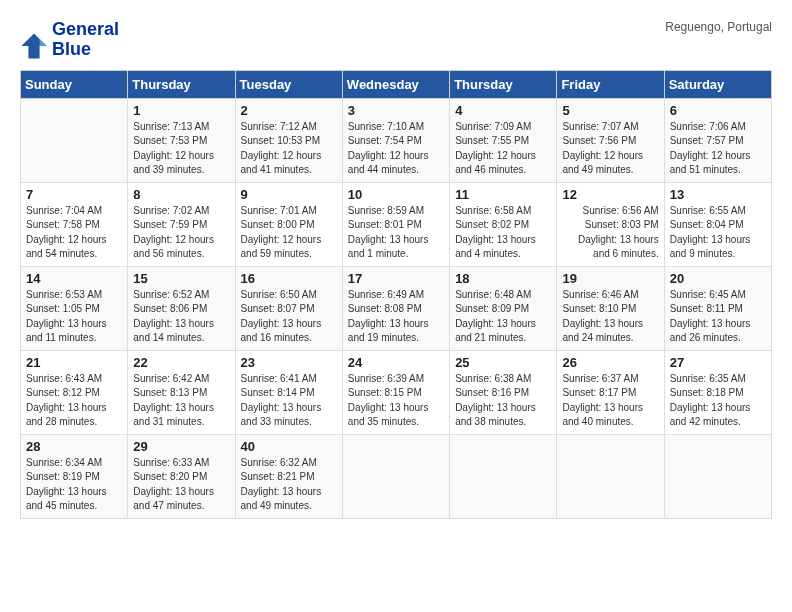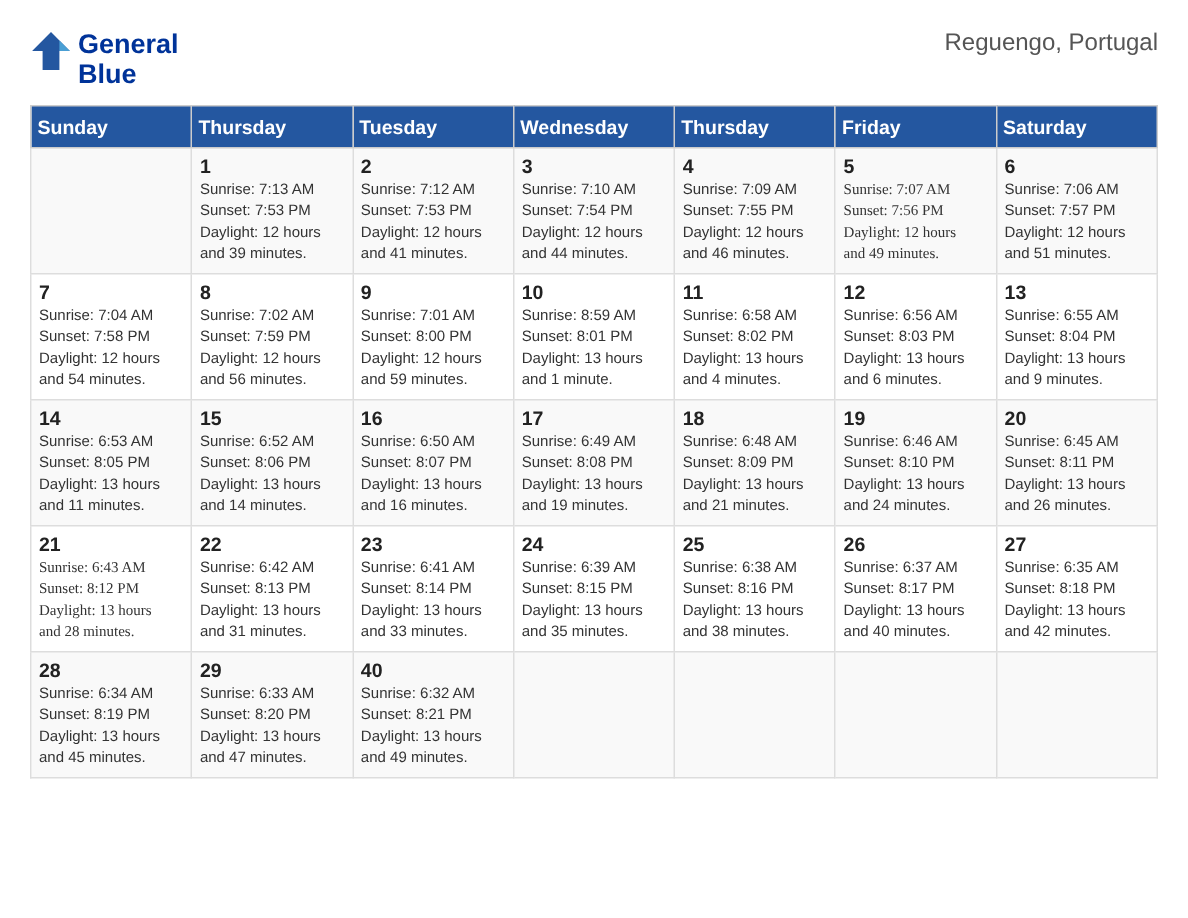--- a/index.html
+++ b/index.html
@@ -11,21 +11,21 @@
       padding: 20px;
     }
     .header-area {
       display: flex;
       justify-content: space-between;
       align-items: flex-start;
       margin-bottom: 10px;
     }
     .logo {
       display: flex;
-      align-items: flex-start;
+      align-items: flex-end;
       gap: 4px;
     }
     .logo-text {
       font-size: 18px;
       font-weight: bold;
       color: #003399;
       line-height: 1.1;
     }
     .logo-text span {
       display: block;
@@ -36,21 +36,21 @@
     }
     .title-area {
       text-align: right;
     }
     .month-title {
       font-size: 36px;
       font-weight: bold;
       color: #222;
     }
     .location-title {
-      font-size: 16px;
+      font-size: 12px;
       color: #555;
     }
     table {
       width: 100%;
       border-collapse: collapse;
       table-layout: fixed;
     }
     thead tr th {
       background-color: #2457a0;
       color: #fff;
@@ -123,41 +123,41 @@
         <td>
           <span class="day-number">1</span>
           <div class="day-info" style="white-space: pre-line;">Sunrise: 7:13 AM
 Sunset: 7:53 PM
 Daylight: 12 hours
 and 39 minutes.</div>
         </td>
         <td>
           <span class="day-number">2</span>
           <div class="day-info" style="white-space: pre-line;">Sunrise: 7:12 AM
-Sunset: 7:53 PM
+Sunset: 10:53 PM
 Daylight: 12 hours
 and 41 minutes.</div>
         </td>
         <td>
           <span class="day-number">3</span>
           <div class="day-info" style="white-space: pre-line;">Sunrise: 7:10 AM
 Sunset: 7:54 PM
 Daylight: 12 hours
 and 44 minutes.</div>
         </td>
         <td>
           <span class="day-number">4</span>
           <div class="day-info" style="white-space: pre-line;">Sunrise: 7:09 AM
 Sunset: 7:55 PM
 Daylight: 12 hours
 and 46 minutes.</div>
         </td>
         <td>
           <span class="day-number">5</span>
-          <div class="day-info" style="white-space: pre-line; font-family: Liberation Serif, serif;">Sunrise: 7:07 AM
+          <div class="day-info" style="white-space: pre-line;">Sunrise: 7:07 AM
 Sunset: 7:56 PM
 Daylight: 12 hours
 and 49 minutes.</div>
         </td>
         <td>
           <span class="day-number">6</span>
           <div class="day-info" style="white-space: pre-line;">Sunrise: 7:06 AM
 Sunset: 7:57 PM
 Daylight: 12 hours
 and 51 minutes.</div>
@@ -194,38 +194,38 @@
         </td>
         <td>
           <span class="day-number">11</span>
           <div class="day-info" style="white-space: pre-line;">Sunrise: 6:58 AM
 Sunset: 8:02 PM
 Daylight: 13 hours
 and 4 minutes.</div>
         </td>
         <td>
           <span class="day-number">12</span>
-          <div class="day-info" style="white-space: pre-line;">Sunrise: 6:56 AM
+          <div class="day-info" style="white-space: pre-line; text-align: right;">Sunrise: 6:56 AM
 Sunset: 8:03 PM
 Daylight: 13 hours
 and 6 minutes.</div>
         </td>
         <td>
           <span class="day-number">13</span>
           <div class="day-info" style="white-space: pre-line;">Sunrise: 6:55 AM
 Sunset: 8:04 PM
 Daylight: 13 hours
 and 9 minutes.</div>
         </td>
       </tr>
       <tr>
         <td>
           <span class="day-number">14</span>
           <div class="day-info" style="white-space: pre-line;">Sunrise: 6:53 AM
-Sunset: 8:05 PM
+Sunset: 1:05 PM
 Daylight: 13 hours
 and 11 minutes.</div>
         </td>
         <td>
           <span class="day-number">15</span>
           <div class="day-info" style="white-space: pre-line;">Sunrise: 6:52 AM
 Sunset: 8:06 PM
 Daylight: 13 hours
 and 14 minutes.</div>
         </td>
@@ -261,21 +261,21 @@
           <span class="day-number">20</span>
           <div class="day-info" style="white-space: pre-line;">Sunrise: 6:45 AM
 Sunset: 8:11 PM
 Daylight: 13 hours
 and 26 minutes.</div>
         </td>
       </tr>
       <tr>
         <td>
           <span class="day-number">21</span>
-          <div class="day-info" style="white-space: pre-line; font-family: Liberation Serif, serif;">Sunrise: 6:43 AM
+          <div class="day-info" style="white-space: pre-line;">Sunrise: 6:43 AM
 Sunset: 8:12 PM
 Daylight: 13 hours
 and 28 minutes.</div>
         </td>
         <td>
           <span class="day-number">22</span>
           <div class="day-info" style="white-space: pre-line;">Sunrise: 6:42 AM
 Sunset: 8:13 PM
 Daylight: 13 hours
 and 31 minutes.</div>

